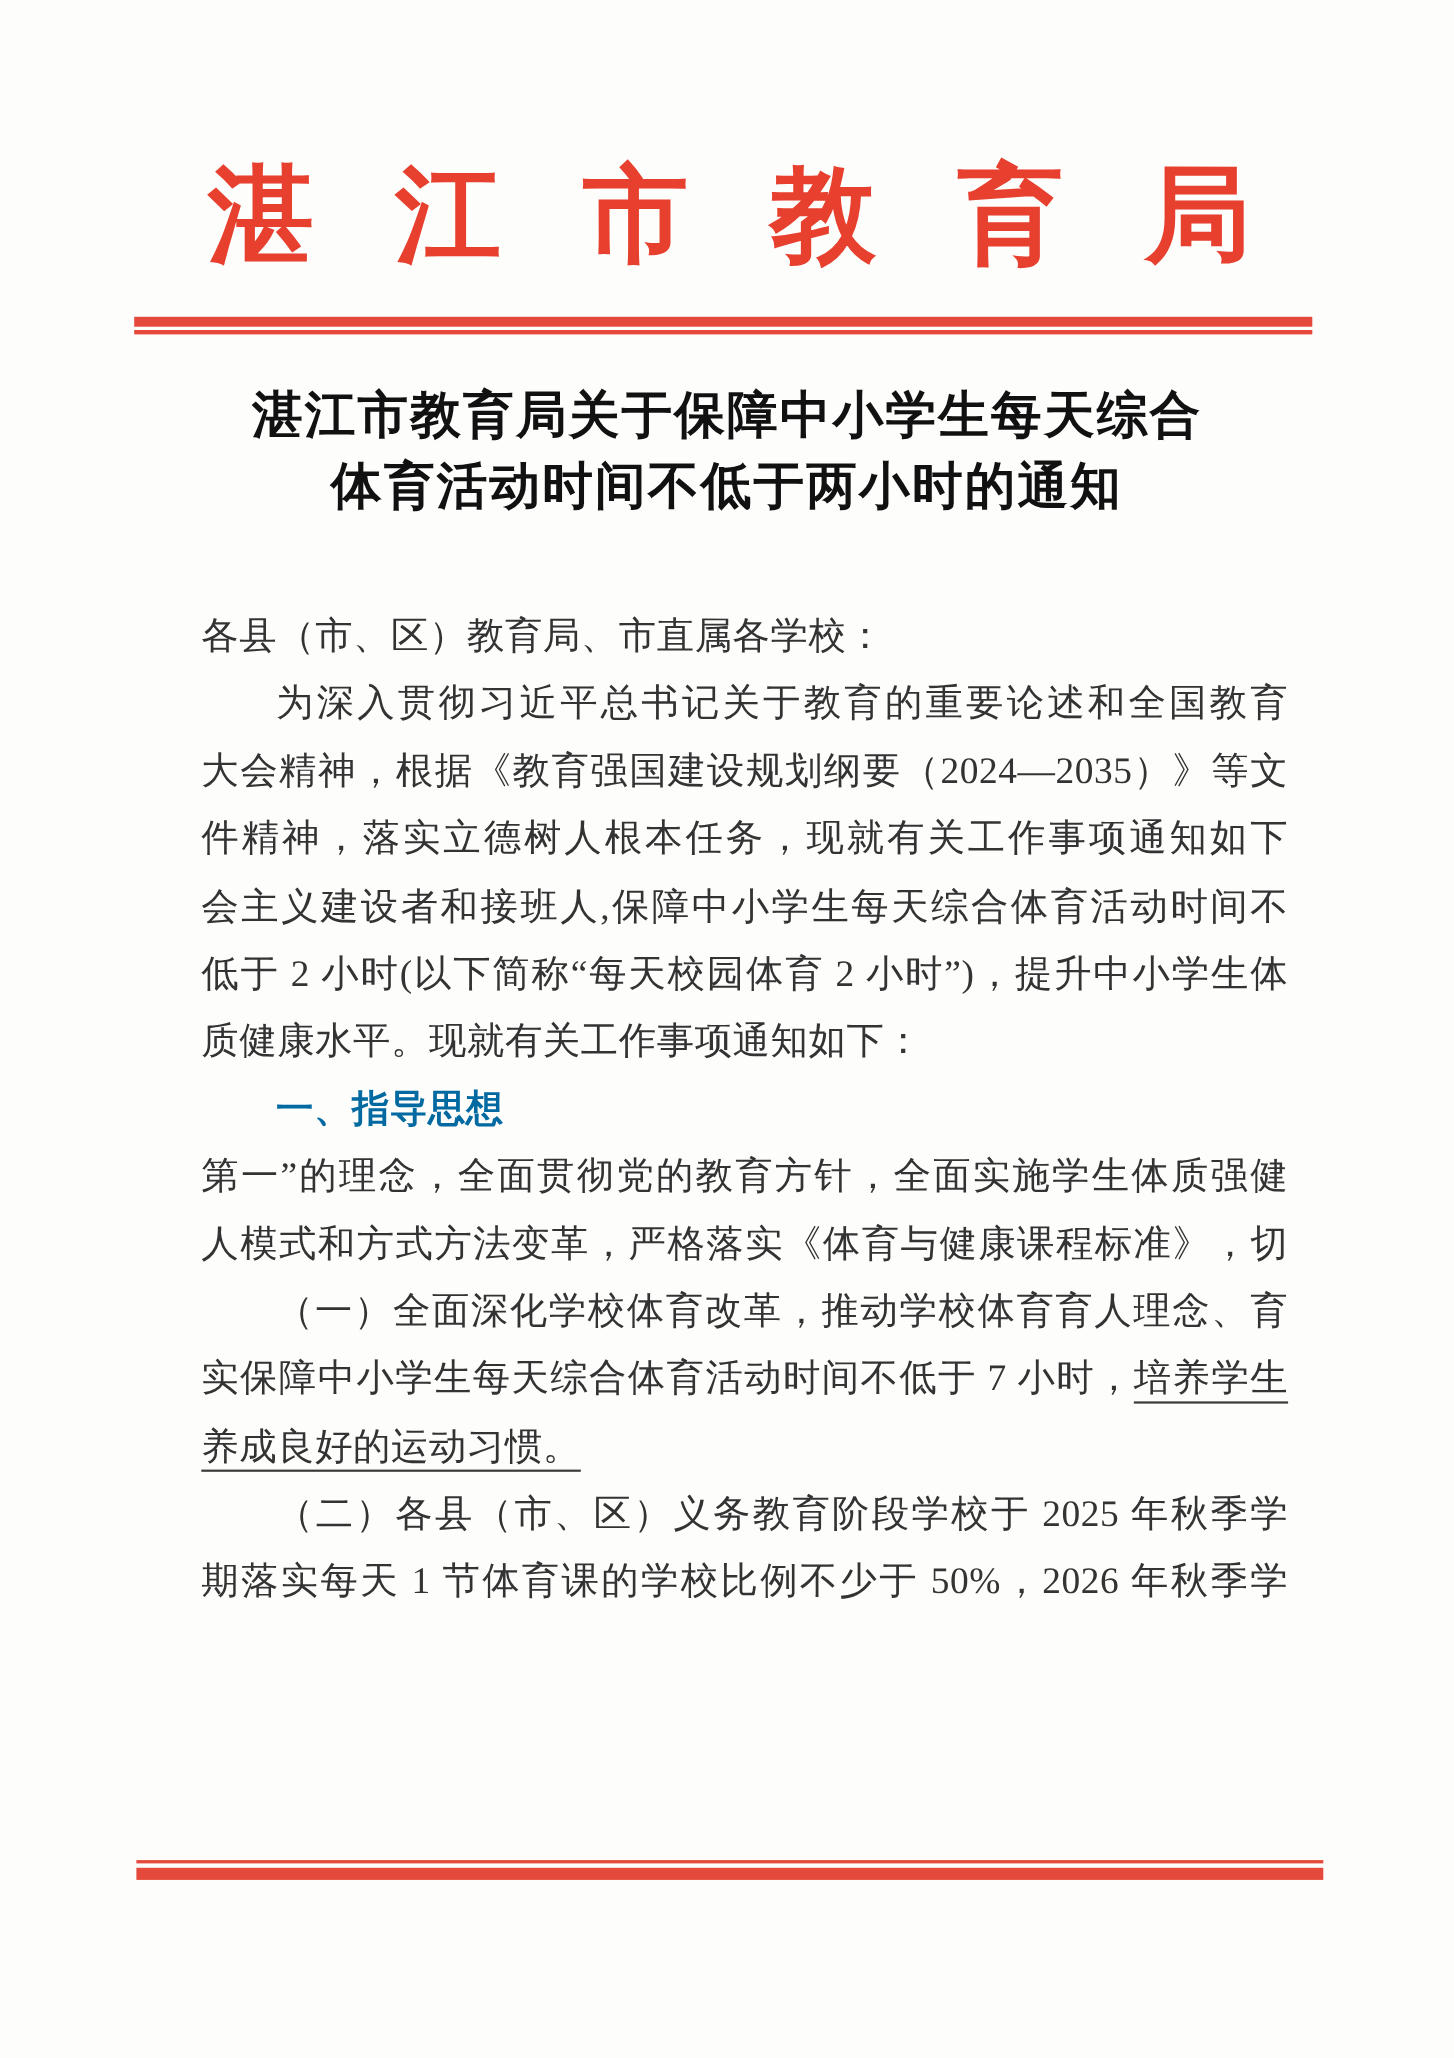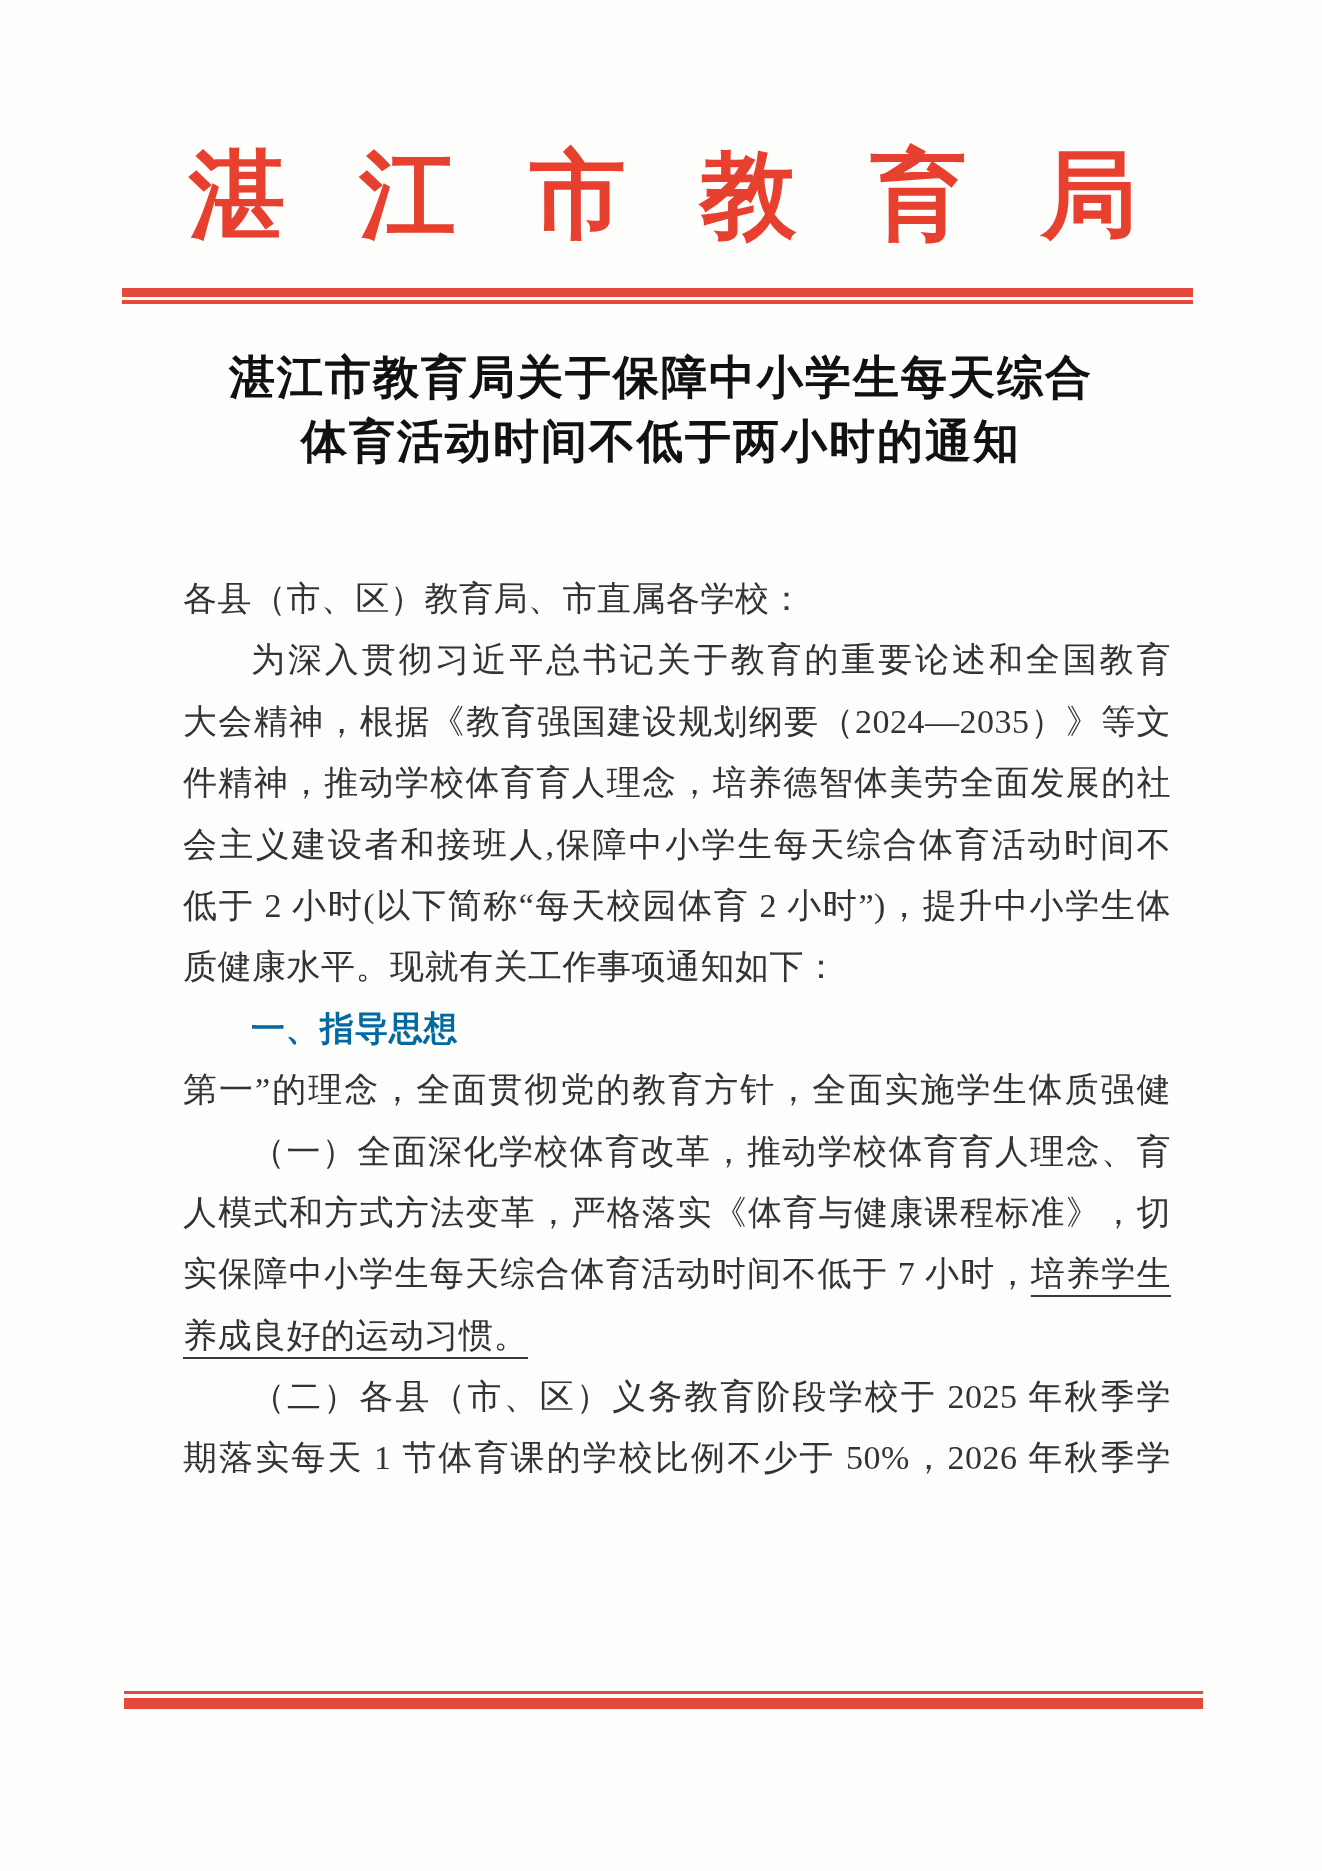--- a/index.html
+++ b/index.html
@@ -47,21 +47,21 @@
     font-size: 46px;
     line-height: 64px;
     font-weight: 700;
     letter-spacing: 2px;
     color: #111;
     font-family: "Liberation Serif", "DejaVu Serif", serif;
   }
   
   .doc-body {
     position: absolute;
-    top: 568px;
+    top: 548px;
     left: 183px;
     width: 988px;
     font-size: 34px;
     color: #333;
   }
   .line {
     height: 61.4px;
     line-height: 61.4px;
     white-space: nowrap;
     letter-spacing: 0.5px;
@@ -108,28 +108,28 @@
 
   <div class="doc-title">
     <div>湛江市教育局关于保障中小学生每天综合</div>
     <div>体育活动时间不低于两小时的通知</div>
   </div>
 
   <div class="doc-body">
       <div class="line"><span>各县（市、区）教育局、市直属各学校：</span></div>
       <div class="line indent fill"><span>为深入贯彻习近平总书记关于教育的重要论述和全国教育</span></div>
       <div class="line fill"><span>大会精神，根据《教育强国建设规划纲要（2024—2035）》等文</span></div>
-      <div class="line fill"><span>件精神，推动学校体育育人理念，培养德智体美劳全面发展的社</span></div>
+      <div class="line fill"><span>件精神，落实立德树人根本任务，现就有关工作事项通知如下</span></div>
       <div class="line fill"><span>会主义建设者和接班人,保障中小学生每天综合体育活动时间不</span></div>
       <div class="line fill"><span>低于 2 小时(以下简称“每天校园体育 2 小时”)，提升中小学生体</span></div>
       <div class="line"><span>质健康水平。现就有关工作事项通知如下：</span></div>
       <div class="line indent heading"><span>一、指导思想</span></div>
       <div class="line fill"><span>第一”的理念，全面贯彻党的教育方针，全面实施学生体质强健</span></div>
+      <div class="line fill"><span>人模式和方式方法变革，严格落实《体育与健康课程标准》，切</span></div>
       <div class="line indent fill"><span>（一）全面深化学校体育改革，推动学校体育育人理念、育</span></div>
-      <div class="line fill"><span>人模式和方式方法变革，严格落实《体育与健康课程标准》，切</span></div>
       <div class="line fill"><span>实保障中小学生每天综合体育活动时间不低于 7 小时，</span><span class="u">培养学生</span></div>
       <div class="line"><span class="u">养成良好的运动习惯。</span></div>
       <div class="line indent fill"><span>（二）各县（市、区）义务教育阶段学校于 2025 年秋季学</span></div>
       <div class="line fill"><span>期落实每天 1 节体育课的学校比例不少于 50%，2026 年秋季学</span></div>
     </div>
 
   <div class="rule-bottom">
     <div class="thin"></div>
     <div class="gap"></div>
     <div class="thick"></div>

